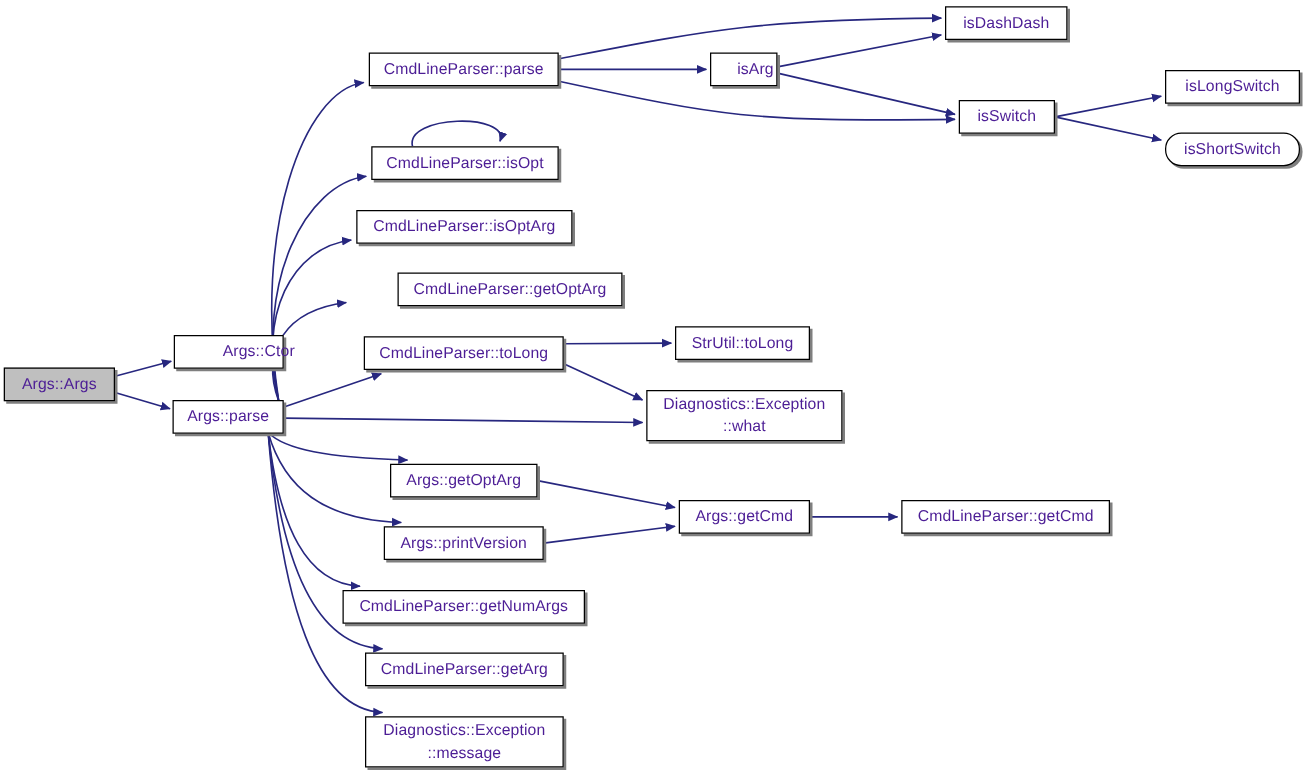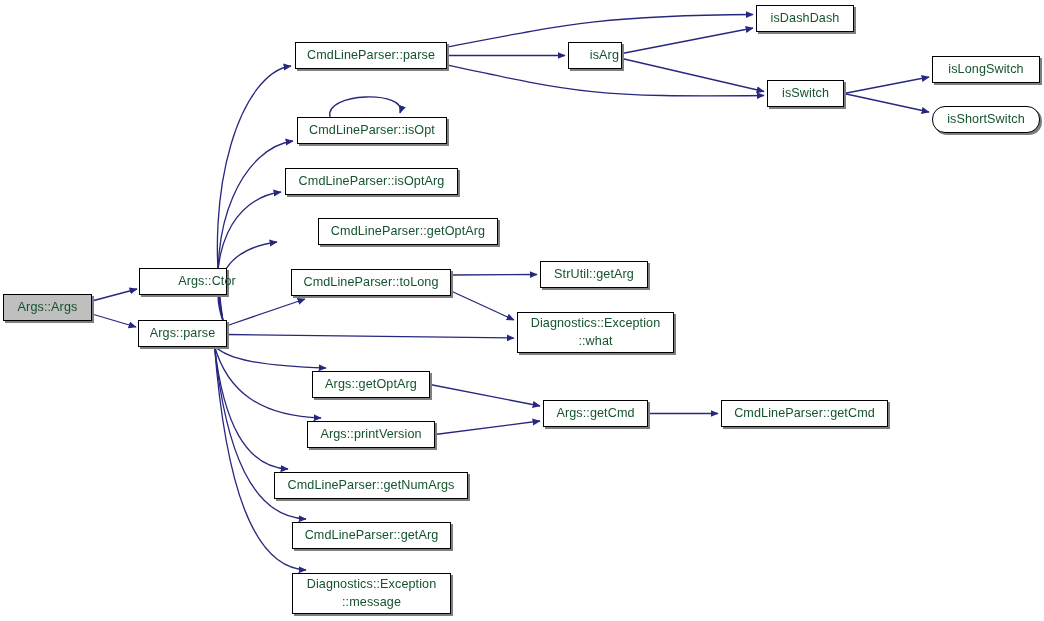--- a/index.html
+++ b/index.html
@@ -28,21 +28,21 @@
     box-sizing: border-box;
     border: 1px solid #000000;
     background: #ffffff;
     box-shadow: 2px 2px 0 0 #7f7f7f;
     display: flex;
     align-items: center;
     justify-content: center;
     text-align: center;
     font-size: 12.6px;
     line-height: 1.42;
-    color: #14532d;
+    color: #4c1d95;
     letter-spacing: 0.1px;
     white-space: pre-line;
     cursor: pointer;
   }
   .node.highlight {
     background: #bfbfbf;
   }
   .node-label {
     display: block;
     padding: 0 2px;
@@ -100,19 +100,19 @@
       <div class="node" style="left: 307px; top: 421px; width: 128px; height: 27px;"><span class="node-label">Args::printVersion</span></div>
       <div class="node" style="left: 274px; top: 472px; width: 194px; height: 27px;"><span class="node-label">CmdLineParser::getNumArgs</span></div>
       <div class="node" style="left: 292px; top: 522px; width: 159px; height: 27px;"><span class="node-label">CmdLineParser::getArg</span></div>
       <div class="node" style="left: 292px; top: 573px; width: 159px; height: 41px;"><span class="node-label">Diagnostics::Exception
 ::message</span></div>
       <div class="node" style="left: 568px; top: 42px; width: 54px; height: 27px; justify-content: flex-end;"><span class="node-label">isArg</span></div>
       <div class="node" style="left: 756px; top: 5px; width: 98px; height: 27px;"><span class="node-label">isDashDash</span></div>
       <div class="node" style="left: 767px; top: 80px; width: 77px; height: 27px;"><span class="node-label">isSwitch</span></div>
       <div class="node" style="left: 932px; top: 56px; width: 108px; height: 27px;"><span class="node-label">isLongSwitch</span></div>
       <div class="node" style="left: 932px; top: 106px; width: 108px; height: 27px; border-radius: 13px;"><span class="node-label">isShortSwitch</span></div>
-      <div class="node" style="left: 540px; top: 261px; width: 108px; height: 27px;"><span class="node-label">StrUtil::getArg</span></div>
+      <div class="node" style="left: 540px; top: 261px; width: 108px; height: 27px;"><span class="node-label">StrUtil::toLong</span></div>
       <div class="node" style="left: 517px; top: 312px; width: 157px; height: 41px;"><span class="node-label">Diagnostics::Exception
 ::what</span></div>
       <div class="node" style="left: 543px; top: 400px; width: 105px; height: 27px;"><span class="node-label">Args::getCmd</span></div>
       <div class="node" style="left: 721px; top: 400px; width: 167px; height: 27px;"><span class="node-label">CmdLineParser::getCmd</span></div>
     </div>
 </div>
 
 </body></html>

